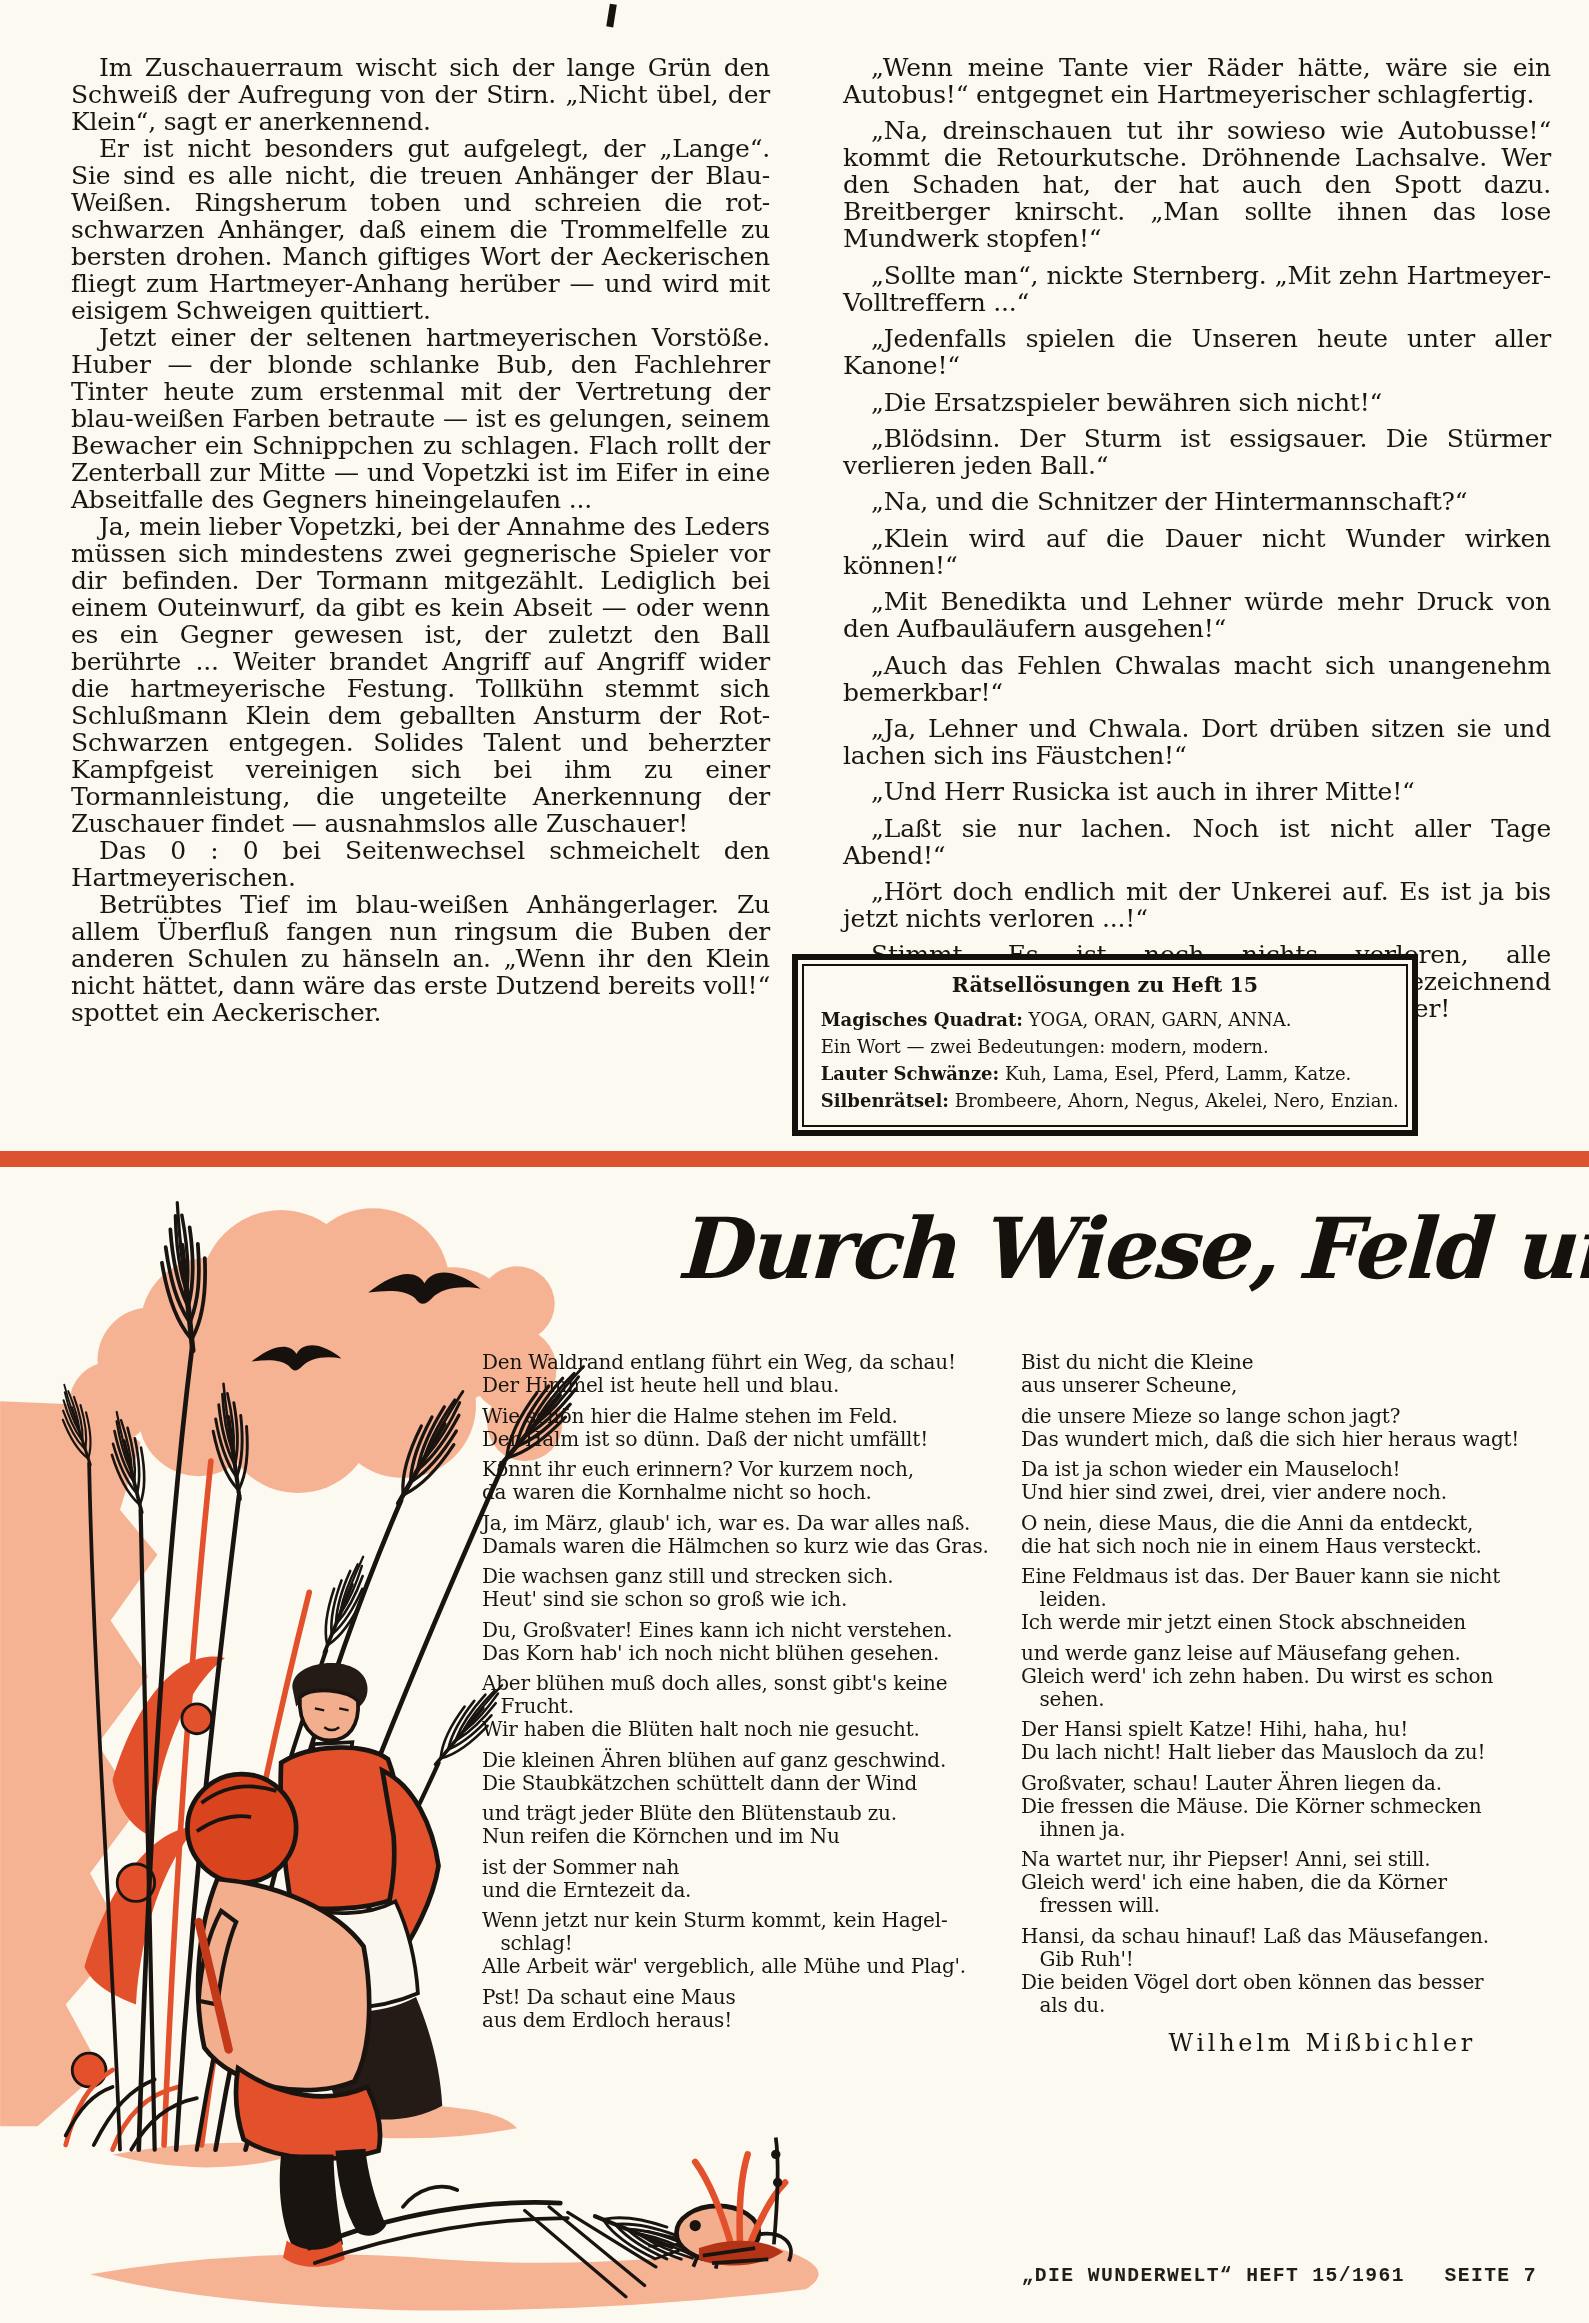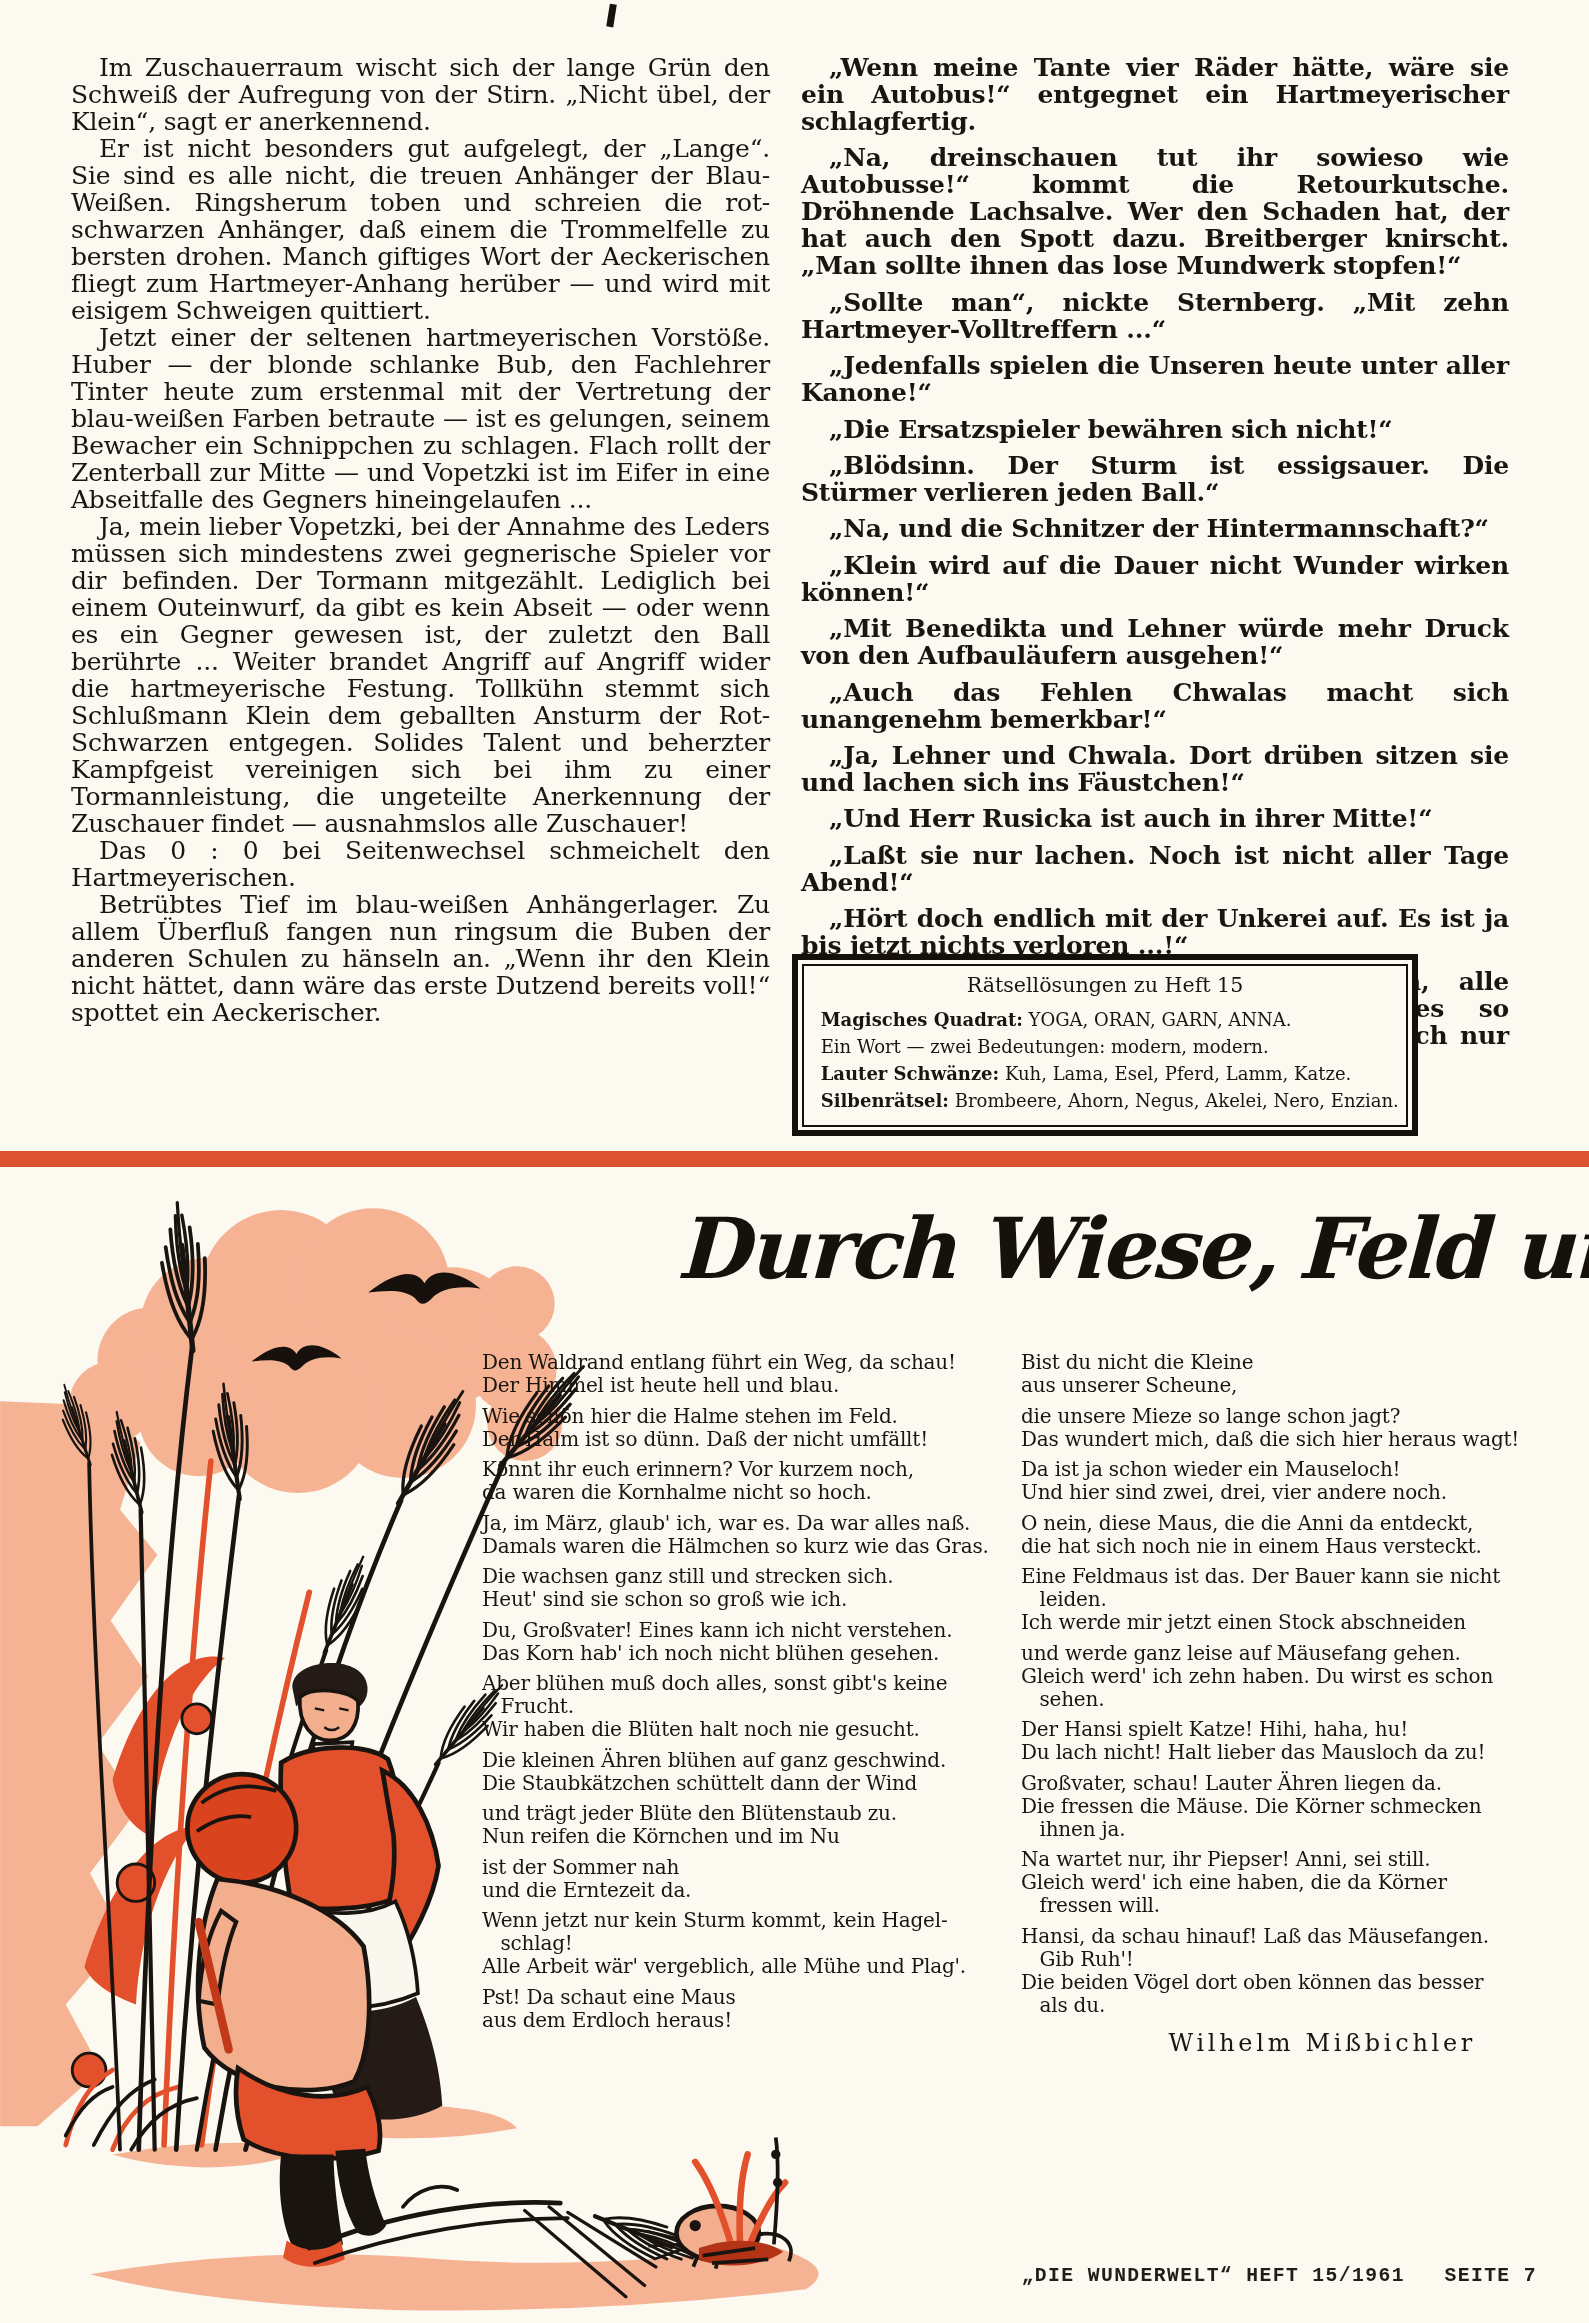--- a/index.html
+++ b/index.html
@@ -7,35 +7,35 @@
     position:relative; width:1589px; height:2324px; margin:0 auto;
     background:#fcf9f1; overflow:hidden;
     font-family:"DejaVu Serif", serif; color:#1b1510;
   }
   .top-mark { position:absolute; left:608px; top:3.7px; width:6.6px; height:23.4px;
     background:#16120e; transform:rotate(9deg); }
 
   
   .story-col { position:absolute; top:54px; }
   .story-col.left  { left:71px;  width:699px; }
-  .story-col.right { left:801px; width:708px;font-weight:bold; }
+  .story-col.right { left:843px; width:708px; }
   .para {
     margin:0; font-size:25px; line-height:27px;
     text-align:justify; text-indent:28px; letter-spacing:-0.2px;
   }
   .story-col.right .para { margin-bottom:9.4px; }
   .continuation { text-align:right; text-indent:0; padding-right:278px; margin-top:3.7px; }
 
   
   .solutions-box {
     position:absolute; left:792px; top:954px; width:626px;
     border:6.6px solid #15100c; padding:3.7px; background:#fcf9f1; box-sizing:border-box;
   }
   .box-inner { border:2.8px solid #15100c; padding:7.5px 17px 11.2px; }
-  .box-title { text-align:center; font-weight:normal; font-size:20.6px; margin-bottom:8.4px; }
+  .box-title { text-align:center; font-weight:bold; font-size:20.6px; margin-bottom:8.4px; }
   .box-line  { font-size:18px; line-height:27px; white-space:nowrap; }
   .b { font-weight:bold;text-align:center; }
 
   
   .divider { position:absolute; left:0; top:1151px; width:1589px; height:16px; background:#db5330; }
 
   
   .illustration { position:absolute; left:0; top:1167px; z-index:0; }
   .feature-title {
     position:absolute; z-index:1; left:684px; top:1199px; width:834px; margin:0;

